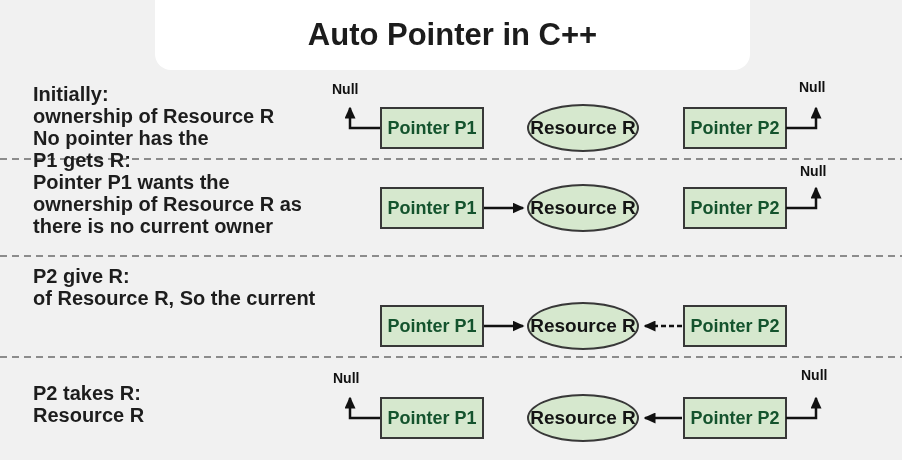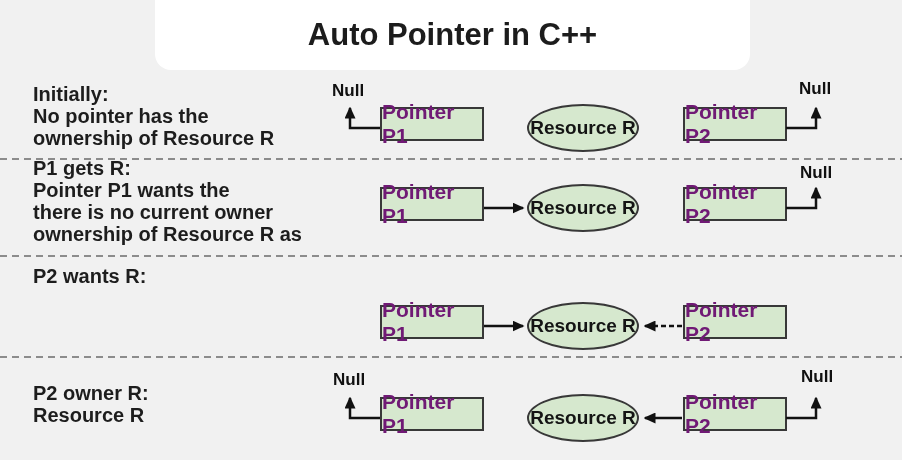--- a/index.html
+++ b/index.html
@@ -12,80 +12,81 @@
     background:#ffffff;border-radius:0 0 16px 16px;
     display:flex;align-items:center;justify-content:center;
   }
   .title{font-size:31px;font-weight:bold;color:#1c1c1c;}
   .sep{
     position:absolute;left:0;width:902px;height:2px;
     background:repeating-linear-gradient(90deg,#8c8c8c 0 7px,transparent 7px 12px);
   }
   .caption{position:absolute;left:13px;font-size:20px;font-weight:bold;color:#1d1d1d;line-height:22px;margin-left:20px;}
   .pbox{
-    position:absolute;width:104px;height:34px;box-sizing:border-box;
+    position:absolute;width:104px;height:42px;box-sizing:border-box;
     background:#d6e8ce;border:2px solid #383838;
     display:flex;align-items:center;justify-content:center;
-    font-size:21px;font-weight:bold;color:#701a75;
+    font-size:18px;font-weight:bold;color:#14532d;
   }
   .ellipse{
     position:absolute;width:112px;height:48px;box-sizing:border-box;
     background:#d6e8ce;border:2px solid #383838;border-radius:50%;
     display:flex;align-items:center;justify-content:center;
     font-size:19px;font-weight:bold;color:#141414;
   }
-  .null{position:absolute;font-size:17px;font-weight:bold;color:#111111;}
+  .null{position:absolute;font-size:14px;font-weight:bold;color:#111111;}
   .connectors{position:absolute;left:0;top:0;pointer-events:none;}
   .conn{stroke:#111111;stroke-width:2.5;fill:none;}
   .conn.dashed{stroke-dasharray:5 3;}
 </style>
 </head>
 <body>
 
 <div class="stage">
 
   <div class="title-card">
     <div class="title">Auto Pointer in C++</div>
   </div>
 
   <div class="sep" style="top:158px"></div>
   <div class="sep" style="top:255px"></div>
   <div class="sep" style="top:356px"></div>
 
   <div class="caption" style="top:83px">
     <div>Initially:</div>
+    <div>ownership of Resource R</div>
     <div>No pointer has the</div>
-    <div>ownership of Resource R</div>
   </div>
   <span class="null" style="left:332px;top:81px">Null</span>
   <div class="pbox" style="left:380px;top:107px">Pointer P1</div>
   <div class="ellipse" style="left:527px;top:104px">Resource R</div>
   <div class="pbox" style="left:683px;top:107px">Pointer P2</div>
   <span class="null" style="left:799px;top:79px">Null</span>
 
-  <div class="caption" style="top:157px">
+  <div class="caption" style="top:149px">
     <div>P1 gets R:</div>
     <div>Pointer P1 wants the</div>
+    <div>ownership of Resource R as</div>
     <div>there is no current owner</div>
-    <div>ownership of Resource R as</div>
   </div>
   <div class="pbox" style="left:380px;top:187px">Pointer P1</div>
   <div class="ellipse" style="left:527px;top:184px">Resource R</div>
   <div class="pbox" style="left:683px;top:187px">Pointer P2</div>
   <span class="null" style="left:800px;top:163px">Null</span>
 
   <div class="caption" style="top:265px">
-    <div>P2 wants R:</div>
+    <div>P2 give R:</div>
+    <div>of Resource R, So the current</div>
   </div>
   <div class="pbox" style="left:380px;top:305px">Pointer P1</div>
   <div class="ellipse" style="left:527px;top:302px">Resource R</div>
   <div class="pbox" style="left:683px;top:305px">Pointer P2</div>
 
   <div class="caption" style="top:382px">
-    <div>P2 owner R:</div>
+    <div>P2 takes R:</div>
     <div>Resource R</div>
   </div>
   <span class="null" style="left:333px;top:370px">Null</span>
   <div class="pbox" style="left:380px;top:397px">Pointer P1</div>
   <div class="ellipse" style="left:527px;top:394px">Resource R</div>
   <div class="pbox" style="left:683px;top:397px">Pointer P2</div>
   <span class="null" style="left:801px;top:367px">Null</span>
 
   <svg class="connectors" width="902" height="460">
     <defs>

